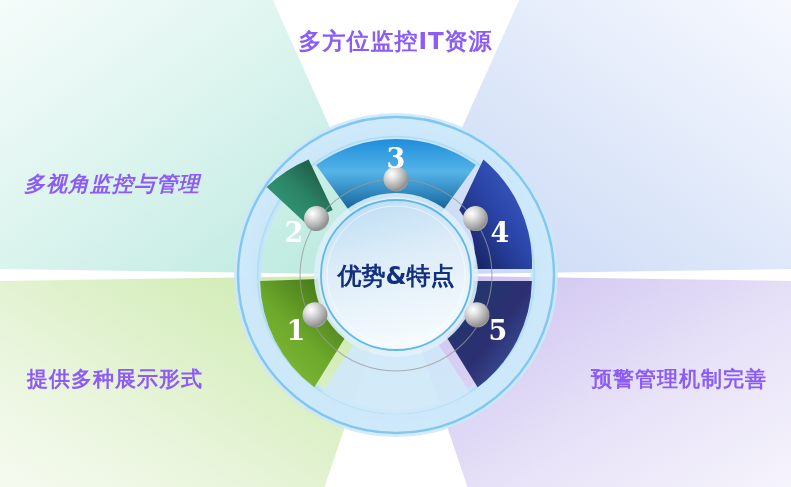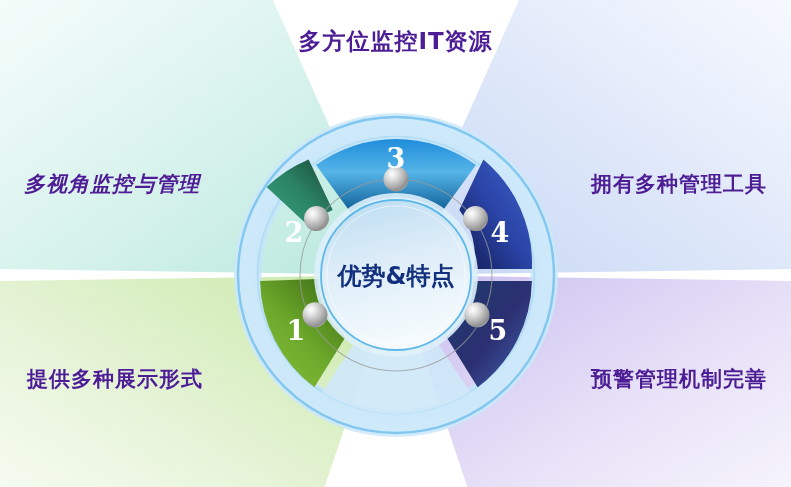--- a/index.html
+++ b/index.html
@@ -10,21 +10,21 @@
   }
   #stage{position:relative;width:791px;height:487px;overflow:hidden;background:#fff;}
   #bg{position:absolute;inset:0;}
   #wheel{position:absolute;left:0;top:0;}
 
   .lbl{
     position:absolute;
     font-family:"DejaVu Sans","Liberation Sans",sans-serif;
     font-weight:700;
     font-size:21px;
-    color:#4c1d95;
+    color:#8b5cf6;
     letter-spacing:1px;
     white-space:nowrap;
     text-shadow:0 0 1px rgba(255,255,255,.55);
   }
   #lbl-title{left:50%;transform:translateX(-50%);top:26px;font-size:23px;}
   #lbl-l1{left:24px;top:170px;font-style:italic;}
   #lbl-l2{left:27px;top:365px;}
   #lbl-r1{right:24px;top:170px;}
   #lbl-r2{right:24px;top:365px;}
 
@@ -188,17 +188,16 @@
     <text class="num" x="500" y="242" text-anchor="middle">4</text>
     <text class="num" x="498" y="340" text-anchor="middle">5</text>
   </svg>
 
   <div class="lbl" id="lbl-title">多方位监控IT资源</div>
 
   <div class="lbl" id="lbl-l1">多视角监控与管理</div>
 
   <div class="lbl" id="lbl-l2">提供多种展示形式</div>
 
-  <div class="lbl" id="lbl-r1">拥有多种管理工具</div>
 
   <div class="lbl" id="lbl-r2">预警管理机制完善</div>
 
 </div>
 
 </body></html>

